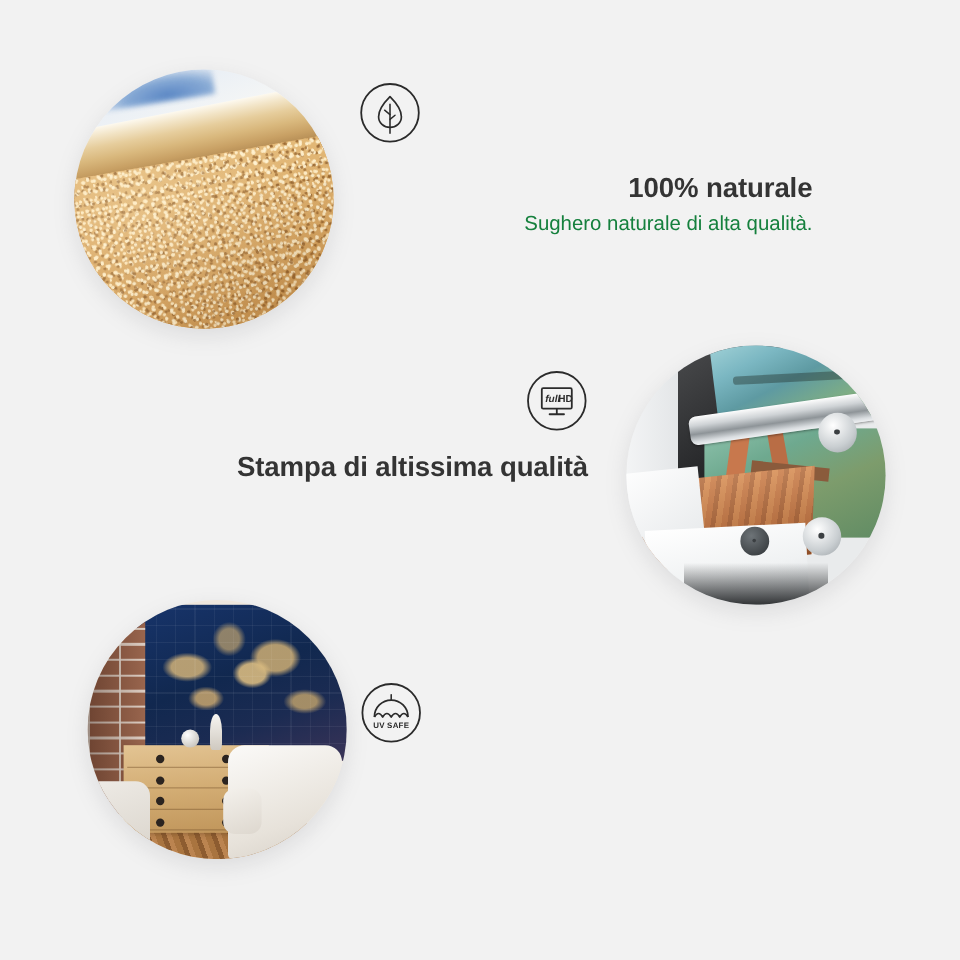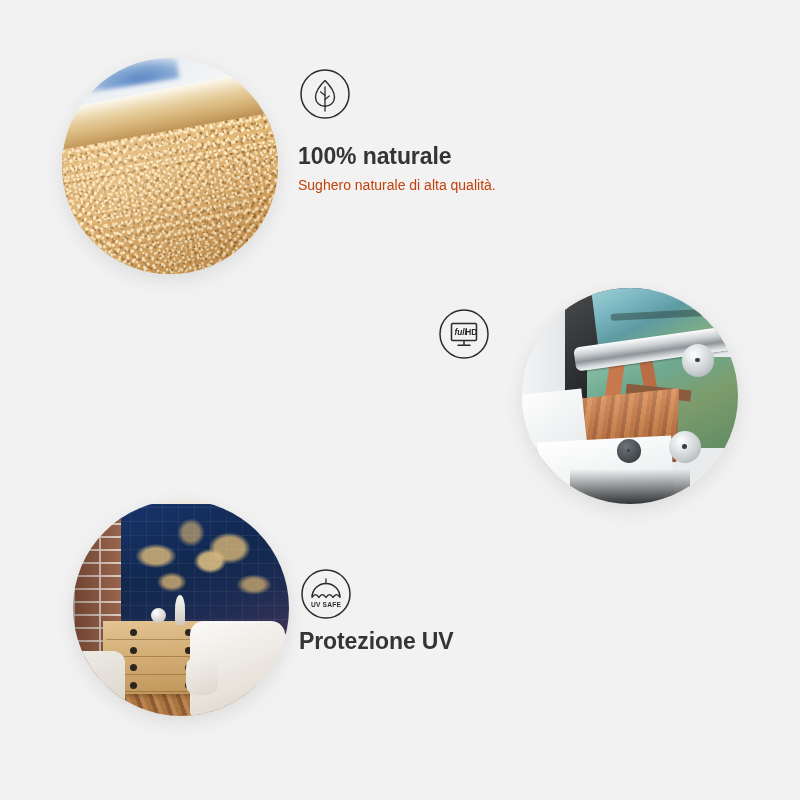--- a/index.html
+++ b/index.html
@@ -196,27 +196,27 @@
   .block h2 {
     margin: 0;
     font-size: 23px;
     font-weight: 700;
     color: #343434;
     letter-spacing: -0.1px;
     line-height: 1.18;
   }
   .block p {
     margin: 6px 0 0 0;
-    font-size: 14px;
+    font-size: 17px;
     font-weight: 400;
-    color: #c2410c;
+    color: #15803d;
     line-height: 1.34;
   }
 
-  #block-natural { left: 298px; top: 143px; width: 360px; text-align: left; }
+  #block-natural { left: 317px; top: 143px; width: 360px; text-align: right; }
   #block-print   { left: 160px; top: 376px; width: 330px; text-align: right; }
   #block-uv      { left: 299px; top: 628px; width: 380px; text-align: left; }
 
   #icon-leaf    { left: 299px; top: 68px; }
   #icon-fullhd  { left: 438px; top: 308px; }
   #icon-uvsafe  { left: 300px; top: 568px; }
 </style>
 </head>
 <body>
 
@@ -273,20 +273,21 @@
       <circle cx="26" cy="26" r="24" fill="none" stroke="#2b2b2b" stroke-width="1.5"></circle>
       <rect x="13.5" y="15.5" width="25" height="17" rx="1.2" fill="none" stroke="#2b2b2b" stroke-width="1.5"></rect>
       <line x1="26" y1="32.5" x2="26" y2="37" stroke="#2b2b2b" stroke-width="1.5"></line>
       <line x1="20" y1="37.2" x2="32" y2="37.2" stroke="#2b2b2b" stroke-width="1.5" stroke-linecap="round"></line>
       <text x="16.4" y="27.4" font-family="'Liberation Sans','DejaVu Sans',sans-serif" font-size="8.4" font-style="italic" font-weight="700" fill="#2b2b2b">full</text>
       <text x="27.2" y="27.4" font-family="'Liberation Sans','DejaVu Sans',sans-serif" font-size="8.4" font-weight="700" fill="#2b2b2b">HD</text>
     </svg>
   </div>
 
   <div class="block" id="block-print">
+    <h2>Stampa di altissima qualità</h2>
   </div>
 
   <div class="photo" id="photo-interior">
     <div class="inner">
       <div class="room"></div>
       <div class="map"></div>
       <div class="brick"></div>
       <div class="floor"></div>
       <div class="dresser">
         <div class="row" style="top:2%"></div>
@@ -318,16 +319,15 @@
       <path d="M12 29.5 C12 21.6 18.3 15.4 26 15.4 C33.7 15.4 40 21.6 40 29.5" fill="none" stroke="#2b2b2b" stroke-width="1.5"></path>
       <path d="M12 29.5 C14.3 25.6 16.6 25.6 18.9 29.5
                C21.2 25.6 23.6 25.6 26 29.5
                C28.4 25.6 30.8 25.6 33.1 29.5
                C35.4 25.6 37.7 25.6 40 29.5" fill="none" stroke="#2b2b2b" stroke-width="1.4" stroke-linejoin="round"></path>
       <text x="26" y="38.6" text-anchor="middle" font-family="'Liberation Sans','DejaVu Sans',sans-serif" font-size="6.6" font-weight="700" letter-spacing="0.2" fill="#2b2b2b">UV SAFE</text>
     </svg>
   </div>
 
   <div class="block" id="block-uv">
-    <h2>Protezione UV</h2>
   </div>
 
 </div>
 
 </body></html>

